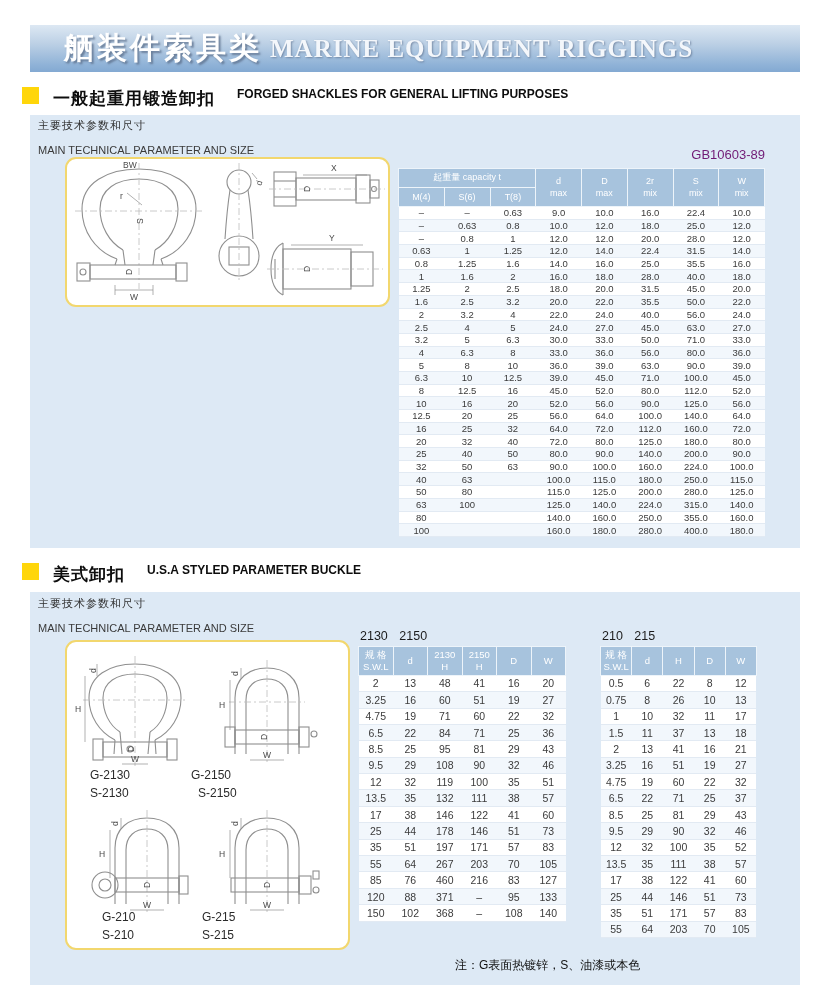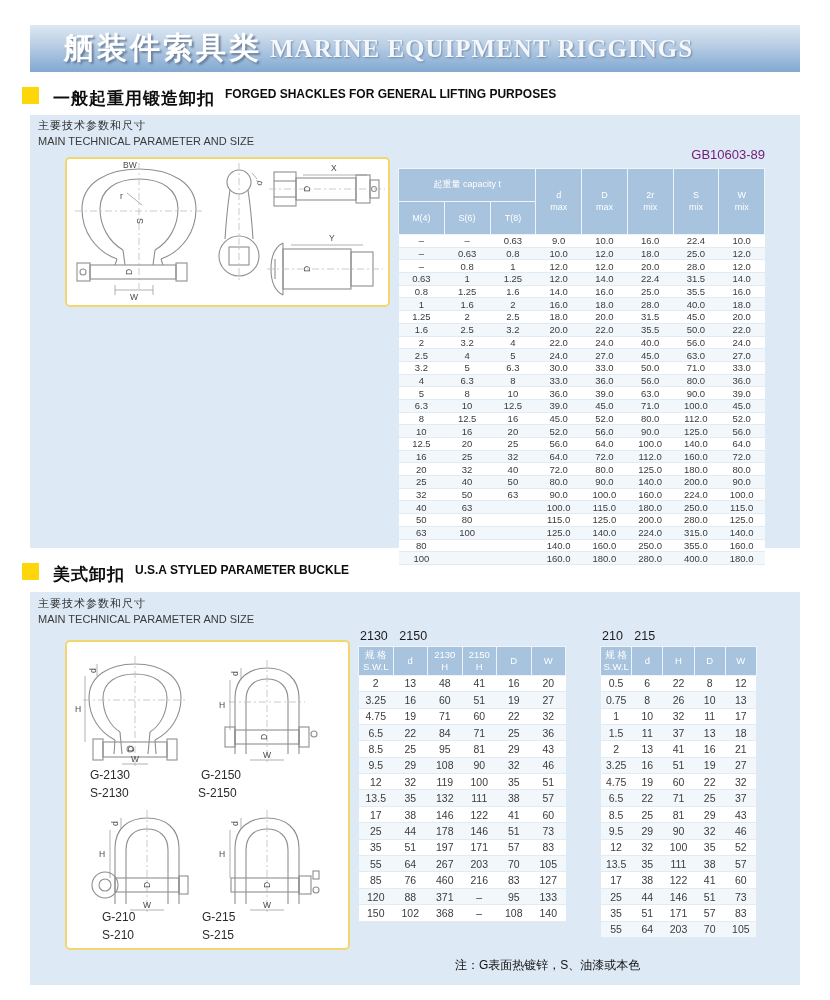--- a/index.html
+++ b/index.html
@@ -19,33 +19,33 @@
   }
   .banner-en{
     font-size:25px;font-weight:bold;color:#f4f7fb;margin-left:8px;letter-spacing:1px;
     text-shadow:1px 1px 2px rgba(96,116,145,.75);
     font-family:Liberation Serif, serif;
   }
   
   .sec-head{position:absolute;left:22px;display:flex;align-items:flex-start;height:20px}
   .bullet{width:17px;height:17px;background:#ffd60a;margin-right:14px;flex:none}
   .sec-zh{font-size:17px;font-weight:bold;color:#0d0d0d;letter-spacing:1px}
-  .sec-en{font-size:12px;font-weight:bold;color:#0d0d0d;margin-left:10px}
+  .sec-en{font-size:12px;font-weight:bold;color:#0d0d0d;margin-left:22px}
   
   .panel{position:absolute;left:30px;width:770px;background:#dde9f5}
   .param{position:absolute;left:38px}
   .param-zh{font-size:11px;color:#2e2e2e;letter-spacing:1px}
-  .param-en{font-size:11px;color:#3a3a3a;margin-top:2px}
-  .diagram-box{position:absolute;background:#ffffff;border:2px solid #f2d76e;border-radius:5px;box-sizing:border-box}
+  .param-en{font-size:11px;color:#3a3a3a;margin-top:11px}
+  .diagram-box{position:absolute;background:#ffffff;border:2px solid #f2d76e;border-radius:11px;box-sizing:border-box}
   .std{position:absolute;font-size:13px;color:#701a75;text-align:right}
   .tbl-label{position:absolute;font-size:12.5px;color:#1c1c1c;word-spacing:8px}
   .note{position:absolute;font-size:12px;color:#111;text-align:left}
   
   table{border-collapse:collapse;table-layout:fixed;position:absolute}
-  th{background:#a7c3dd;color:#ffffff;font-weight:normal;border:1.5px solid #edf4fa;padding:7px;vertical-align:middle}
+  th{background:#a7c3dd;color:#ffffff;font-weight:normal;border:1.5px solid #edf4fa;padding:0;vertical-align:middle}
   td{text-align:center;color:#3b3b3b;border-bottom:1px solid #e2eaf3;padding:0;background:#ffffff;overflow:hidden;white-space:nowrap}
   tbody tr:nth-child(even) td{background:#f2f7fc}
   .hline{display:block;text-align:center;line-height:1.25}
   .t1{left:398px;top:168px;width:366px}
   .t1 th{font-size:9px;height:18px}
   .t1 td{font-size:9.5px;height:11.7px}
   .t2{top:646px}
   .t2 th{font-size:9.5px;height:20px;padding:2px 0}
   .t2 td{font-size:10.5px;height:15.4px}
   .t2l{left:358px;width:207px}
@@ -510,21 +510,21 @@
     <text class="svgtxt" x="196" y="247" transform="rotate(-90 199 243)">D</text>
     <line class="dim" x1="174" y1="176" x2="174" y2="187"></line>
     <text class="svgtxt" x="165" y="184" transform="rotate(-90 168 181)">d</text>
     <line class="dim" x1="163" y1="188" x2="163" y2="236"></line>
     <text class="svgtxt" x="152" y="215">H</text>
     <line class="dim" x1="183" y1="268" x2="217" y2="268"></line>
     <text class="svgtxt" x="196" y="266">W</text>
   </svg>
   <div class="cap" style="left:23px;top:126px">G-2130</div>
   <div class="cap" style="left:23px;top:144px">S-2130</div>
-  <div class="cap" style="left:134px;top:126px">G-2150</div>
+  <div class="cap" style="left:124px;top:126px">G-2150</div>
   <div class="cap" style="left:131px;top:144px">S-2150</div>
   <div class="cap" style="left:35px;top:268px">G-210</div>
   <div class="cap" style="left:35px;top:286px">S-210</div>
   <div class="cap" style="left:135px;top:268px">G-215</div>
   <div class="cap" style="left:135px;top:286px">S-215</div>
 </div>
 
 <div class="tbl-label" style="left:360px;top:629px">2130 2150</div>
 <div class="tbl-label" style="left:602px;top:629px">210 215</div>
 

